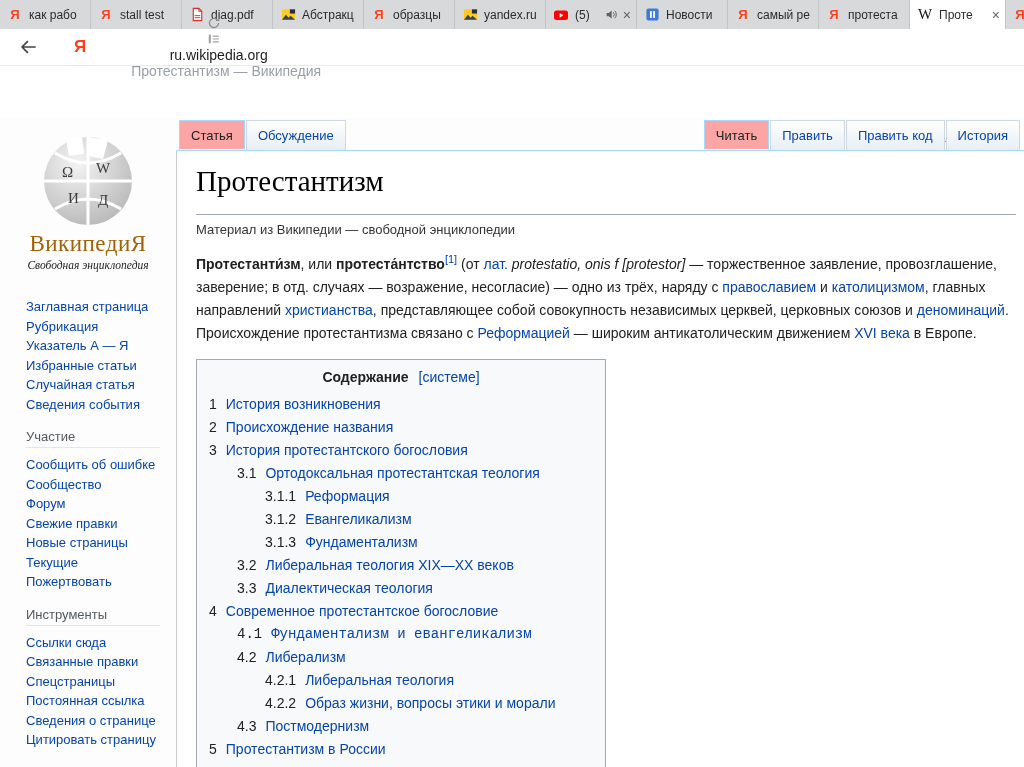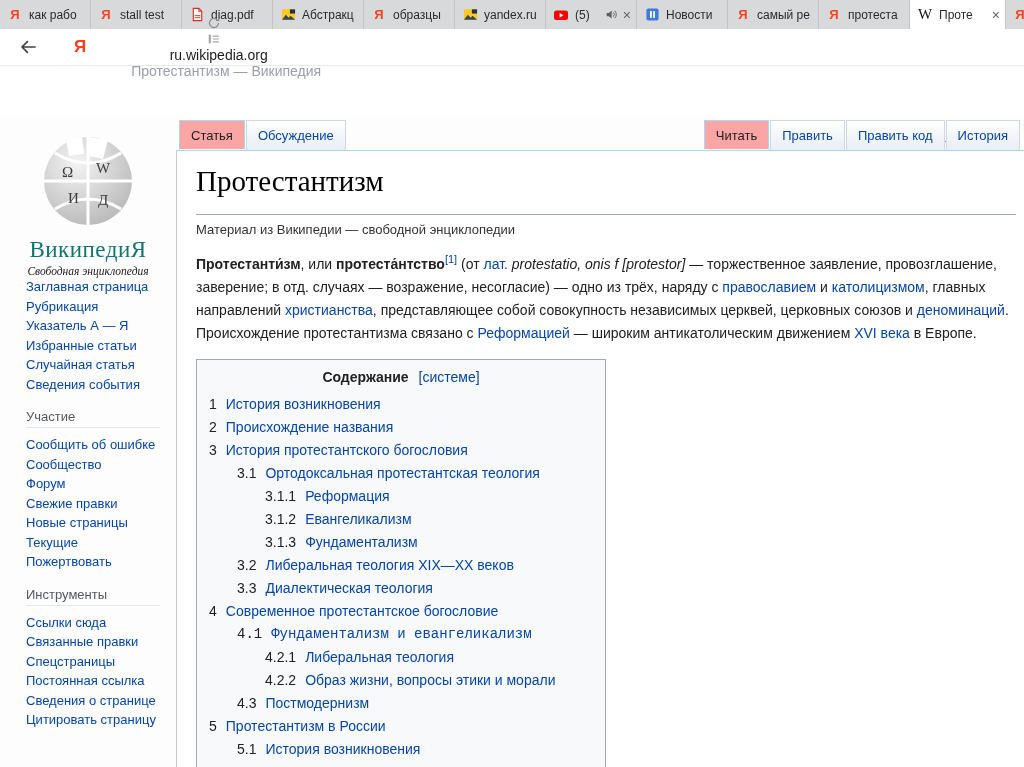--- a/index.html
+++ b/index.html
@@ -23,25 +23,25 @@
   .urlbox{display:flex;align-items:center;margin-left:30px;font-size:14px;flex-direction:column;}
   .urlbox .ic{margin-right:10px;}
   .url-host{color:#1c1c1c;}
   .url-title{color:#9aa0a6;margin-left:15px;}
   
   .page{position:relative;height:702px;background:#fdfdfd;}
   .notice{position:absolute;top:13px;right:4px;font-size:12px;color:#7e8a96;
     display:flex;align-items:center;gap:5px;}
   .sidebar{position:absolute;left:0;top:0;width:176px;height:702px;box-sizing:border-box;padding-top:16px;}
   .logo-wrap{text-align:center;}
-  .wordmark{font-family:"Liberation Serif","DejaVu Serif",serif;font-size:23px;color:#0f766e;
-    text-align:center;margin-top:6px;letter-spacing:.5px;}
+  .wordmark{font-family:"Liberation Serif","DejaVu Serif",serif;font-size:23px;color:#a16207;
+    text-align:center;letter-spacing:.5px;}
   .tagline{font-family:"Liberation Serif","DejaVu Serif",serif;font-style:italic;font-size:11.5px;
     text-align:center;color:#1b1b1b;margin-top:2px;}
-  .sidenav{padding-left:26px;font-size:13px;}
+  .sidenav{margin-top:26px;padding-left:26px;font-size:13px;}
   .sidenav a{display:block;color:#0645ad;text-decoration:none;line-height:19.5px;cursor:pointer;}
   .side-header{color:#54595d;font-size:13px;margin:15px 0 7px;padding-bottom:3px;
     border-bottom:1px solid #e4e7e9;width:134px;}
   .main{margin-left:176px;height:702px;box-sizing:border-box;position:relative;}
   .tabsrow{display:flex;align-items:flex-end;height:33px;margin-top:51px;
     border-bottom:1px solid #a7d7f9;padding:0 4px 0 3px;}
   .tabs-left{display:flex;}
   .tabs-right{display:flex;margin-left:auto;}
   .wtab{height:30px;line-height:30px;padding:0 11px;font-size:13px;box-sizing:border-box;
     white-space:nowrap;cursor:pointer;}
@@ -268,20 +268,21 @@
             <li style="padding-left: 0px;"><span class="num">2</span><a>Происхождение названия</a></li>
             <li style="padding-left: 0px;"><span class="num">3</span><a>История протестантского богословия</a></li>
             <li style="padding-left: 28px;"><span class="num">3.1</span><a>Ортодоксальная протестантская теология</a></li>
             <li style="padding-left: 56px;"><span class="num">3.1.1</span><a>Реформация</a></li>
             <li style="padding-left: 56px;"><span class="num">3.1.2</span><a>Евангеликализм</a></li>
             <li style="padding-left: 56px;"><span class="num">3.1.3</span><a>Фундаментализм</a></li>
             <li style="padding-left: 28px;"><span class="num">3.2</span><a>Либеральная теология XIX—XX веков</a></li>
             <li style="padding-left: 28px;"><span class="num">3.3</span><a>Диалектическая теология</a></li>
             <li style="padding-left: 0px;"><span class="num">4</span><a>Современное протестантское богословие</a></li>
             <li style="padding-left: 28px; font-family: Liberation Mono, monospace;"><span class="num">4.1</span><a>Фундаментализм и евангеликализм</a></li>
+            <li style="padding-left: 28px;"><span class="num">4.2</span><a>Либерализм</a></li>
             <li style="padding-left: 56px;"><span class="num">4.2.1</span><a>Либеральная теология</a></li>
             <li style="padding-left: 56px;"><span class="num">4.2.2</span><a>Образ жизни, вопросы этики и морали</a></li>
             <li style="padding-left: 28px;"><span class="num">4.3</span><a>Постмодернизм</a></li>
             <li style="padding-left: 0px;"><span class="num">5</span><a>Протестантизм в России</a></li>
             <li style="padding-left: 28px;"><span class="num">5.1</span><a>История возникновения</a></li>
           </ul>
       </div>
     </div>
   </div>
 </div>

